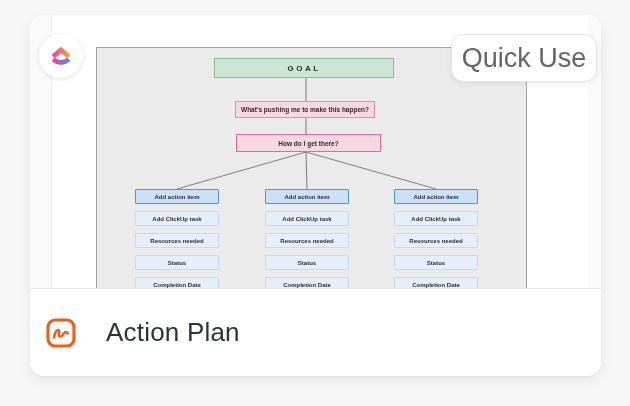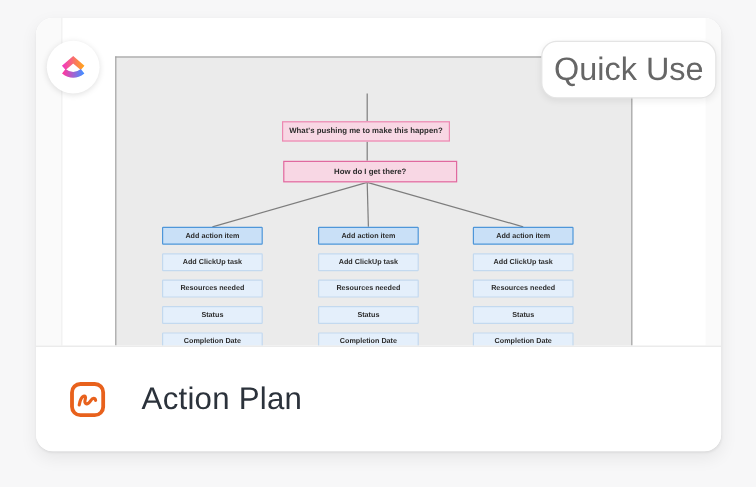--- a/index.html
+++ b/index.html
@@ -106,21 +106,21 @@
     font-size: 27px; font-weight: 500; color: #666666;
     cursor: pointer;
   }
   
   .footer {
     position: absolute; left: 0; top: 273px;
     width: 100%; height: 88px;
     background: #ffffff;
     border-top: 1px solid #e7e7e7;
     display: flex; align-items: center;
-    padding-left: 28px;
+    padding-left: 16px;
   }
   .tpl-icon { width: 30px; height: 30px; flex: 0 0 auto; }
   .tpl-title {
     margin-left: 30px;
     font-size: 26px; font-weight: 500;
     color: #2b323b;
     letter-spacing: 0.2px;
   }
 </style>
 </head>
@@ -135,20 +135,21 @@
     <div class="wb-canvas">
       <svg class="connectors" viewBox="0 0 431 241" xmlns="http://www.w3.org/2000/svg">
         <path d="M209,30 L209,53" stroke="#7d7d7d" stroke-width="1" fill="none"></path>
         <path d="M209,70 L209,86" stroke="#7d7d7d" stroke-width="1" fill="none"></path>
         <path d="M209,104 L80,141" stroke="#7d7d7d" stroke-width="1" fill="none"></path>
         <path d="M209,104 L210,141" stroke="#7d7d7d" stroke-width="1" fill="none"></path>
         <path d="M209,104 L339,141" stroke="#7d7d7d" stroke-width="1" fill="none"></path>
         <path d="M210,239 L210,241" stroke="#7d7d7d" stroke-width="1" fill="none"></path>
       </svg>
 
+      <div class="node goal-box">GOAL</div>
 
       <div class="node q-box q1">What's pushing me to make this happen?</div>
 
       <div class="node q-box q2">How do I get there?</div>
 
       <div class="col col-1">
         <div class="cbox head">Add action item</div>
         <div class="cbox">Add ClickUp task</div>
         <div class="cbox">Resources needed</div>
         <div class="cbox">Status</div>

